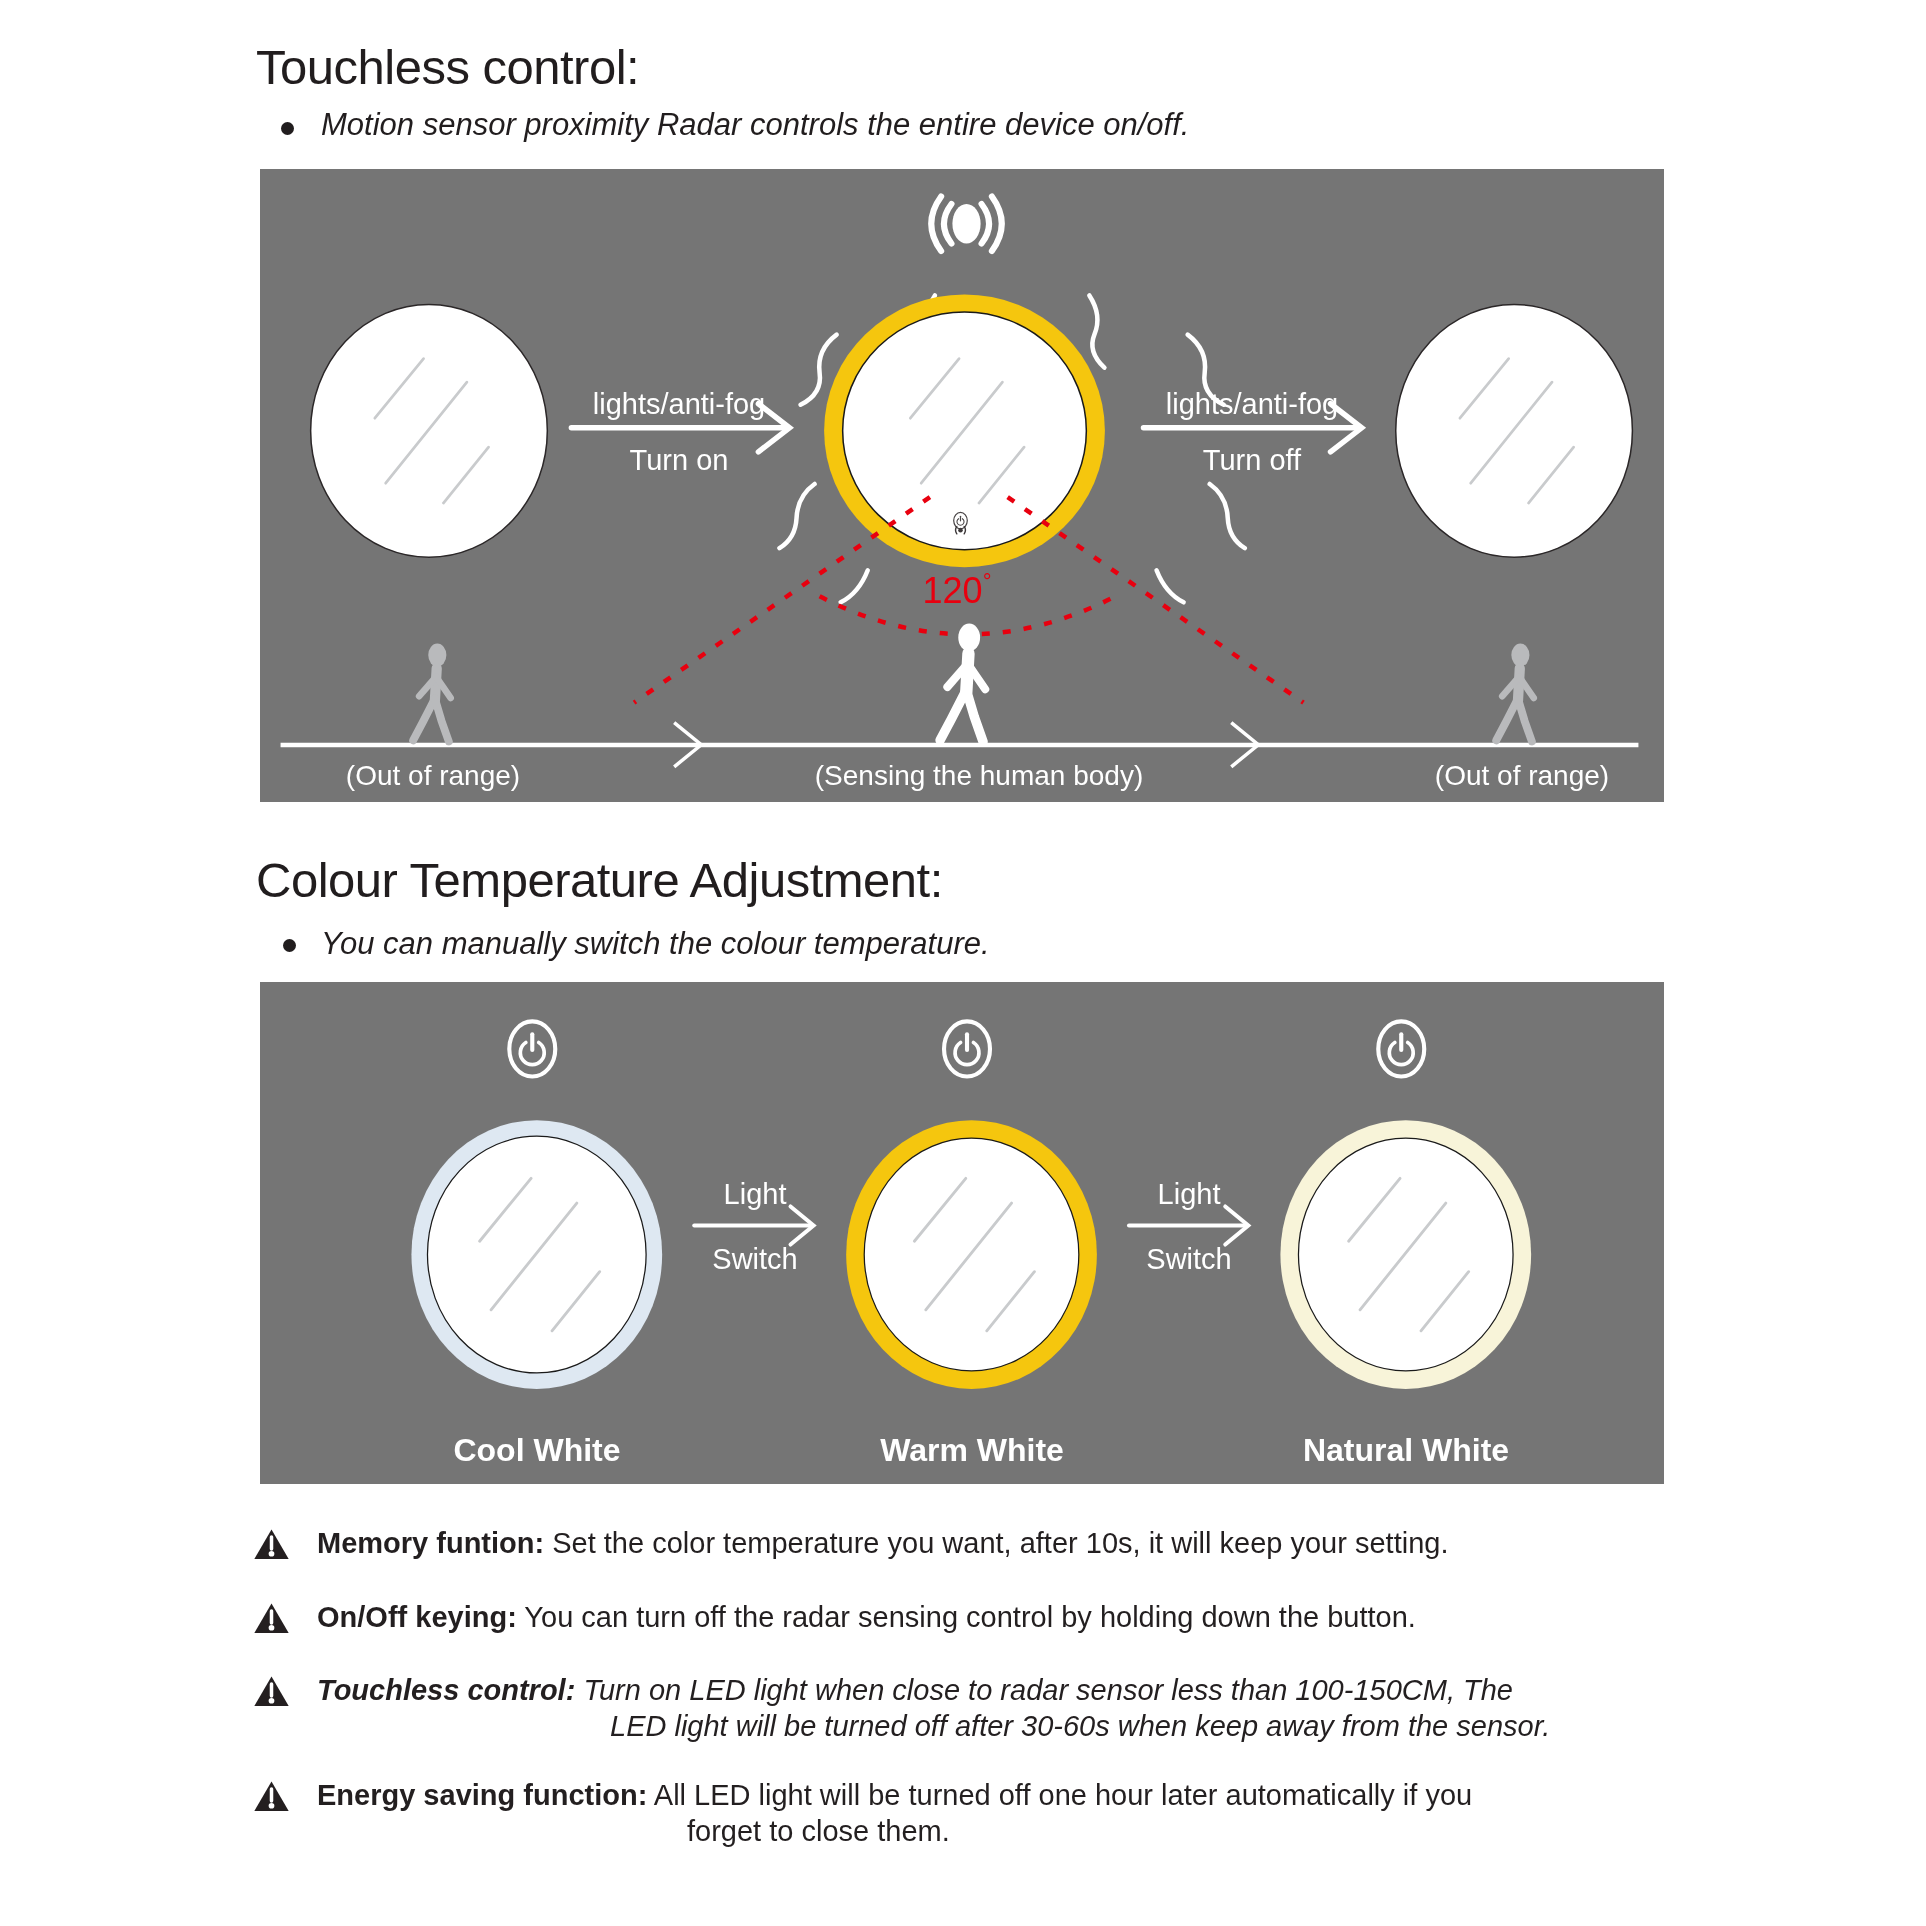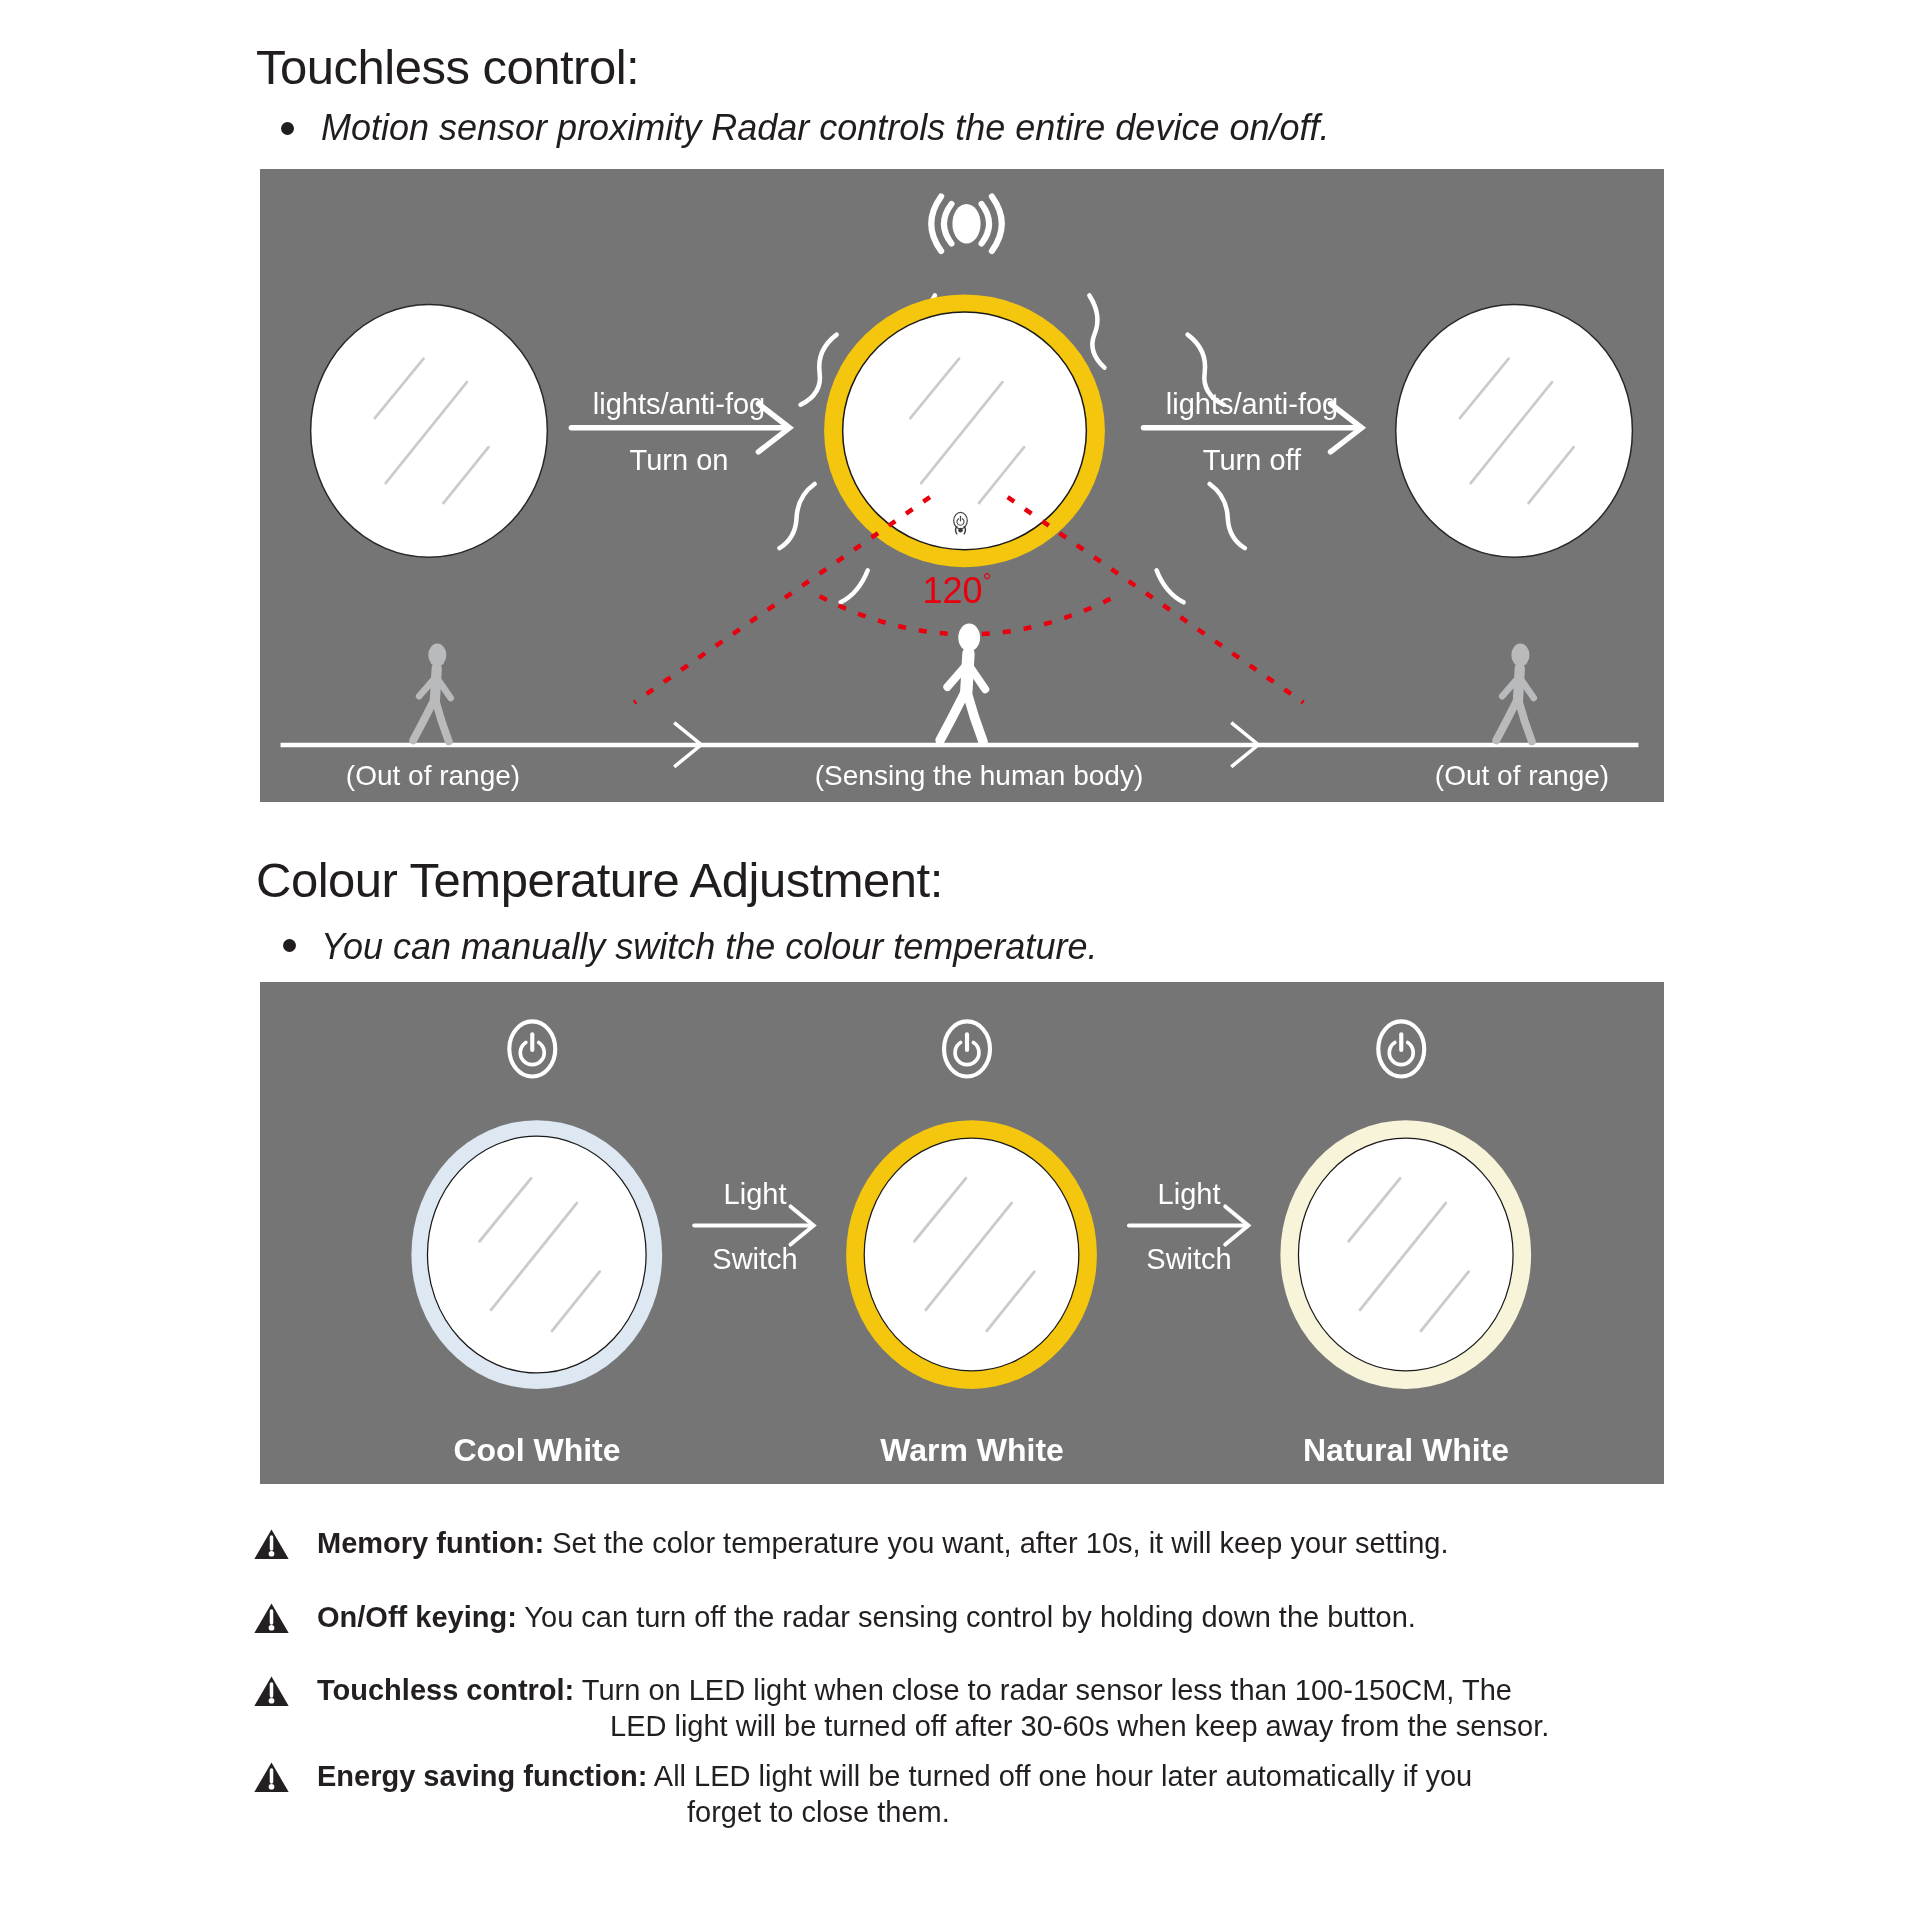--- a/index.html
+++ b/index.html
@@ -2,21 +2,21 @@
 <html style="font-size:8px"><head>
 <meta charset="utf-8">
 <style>
   html,body{margin:0;padding:0;background:#ffffff;}
   body{width:1926px;height:1926px;overflow:hidden;
        font-family:"Liberation Sans", sans-serif;color:#231f20;}
   #page{position:relative;width:1862px;height:1926px;background:#ffffff;}
 
   .h1{position:absolute;font-size:49px;font-weight:400;letter-spacing:-0.5px;color:#211d1e;white-space:nowrap;}
   .bullet-dot{position:absolute;width:13px;height:13px;border-radius:50%;background:#211d1e;}
-  .bullet-text{position:absolute;font-size:36px;font-style:italic;color:#211d1e;white-space:nowrap;}
+  .bullet-text{position:absolute;font-size:31px;font-style:italic;color:#211d1e;white-space:nowrap;}
 
   .panel{position:absolute;left:260px;width:1404px;background:#757575;}
   #panel1{top:169px;height:633px;}
   #panel2{top:982px;height:502px;}
   .panel svg.layer{position:absolute;left:0;top:0;}
 
   .ptxt{position:absolute;color:#ffffff;font-size:29px;white-space:nowrap;transform:translateX(-50%);}
   .caption{position:absolute;color:#ffffff;font-size:28px;white-space:nowrap;transform:translateX(-50%);}
   .mirror-label{position:absolute;color:#ffffff;font-size:32px;font-weight:700;white-space:nowrap;transform:translateX(-50%);}
   .angle{position:absolute;color:#e8000f;font-size:36px;font-weight:400;white-space:nowrap;transform:translateX(-50%);}
@@ -225,21 +225,21 @@
     <div class="note" style="margin-bottom:37px;">
       <svg class="warn" width="37" height="33" viewBox="0 0 84 74">
           <use href="#sym-warn"></use>
         </svg>
       <div class="ntext">
         <span class="nlabel">On/Off keying:</span>
         <span>You can turn off the radar sensing control by holding down the button.</span>
       </div>
     </div>
 
-    <div class="note" style="margin-bottom:14px;">
+    <div class="note" style="margin-bottom:33px;font-style:italic;">
       <svg class="warn" width="37" height="33" viewBox="0 0 84 74">
           <use href="#sym-warn"></use>
         </svg>
       <div class="ntext">
         <span class="nlabel">Touchless control:</span>
         <span>Turn on LED light when close to radar sensor less than 100-150CM, The</span>
       </div>
       <div class="nline2" style="padding-left:293px;">LED light will be turned off after 30-60s when keep away from the sensor.</div>
     </div>
 

